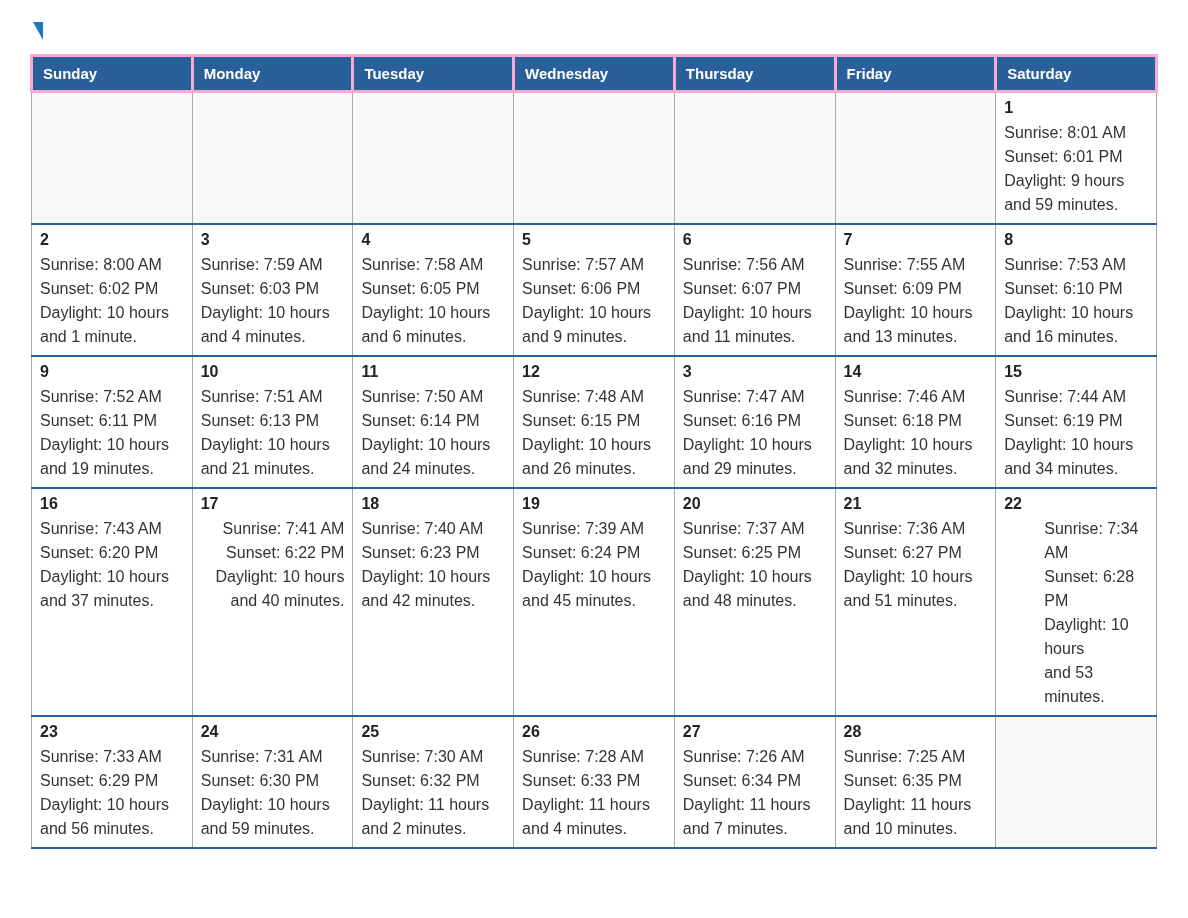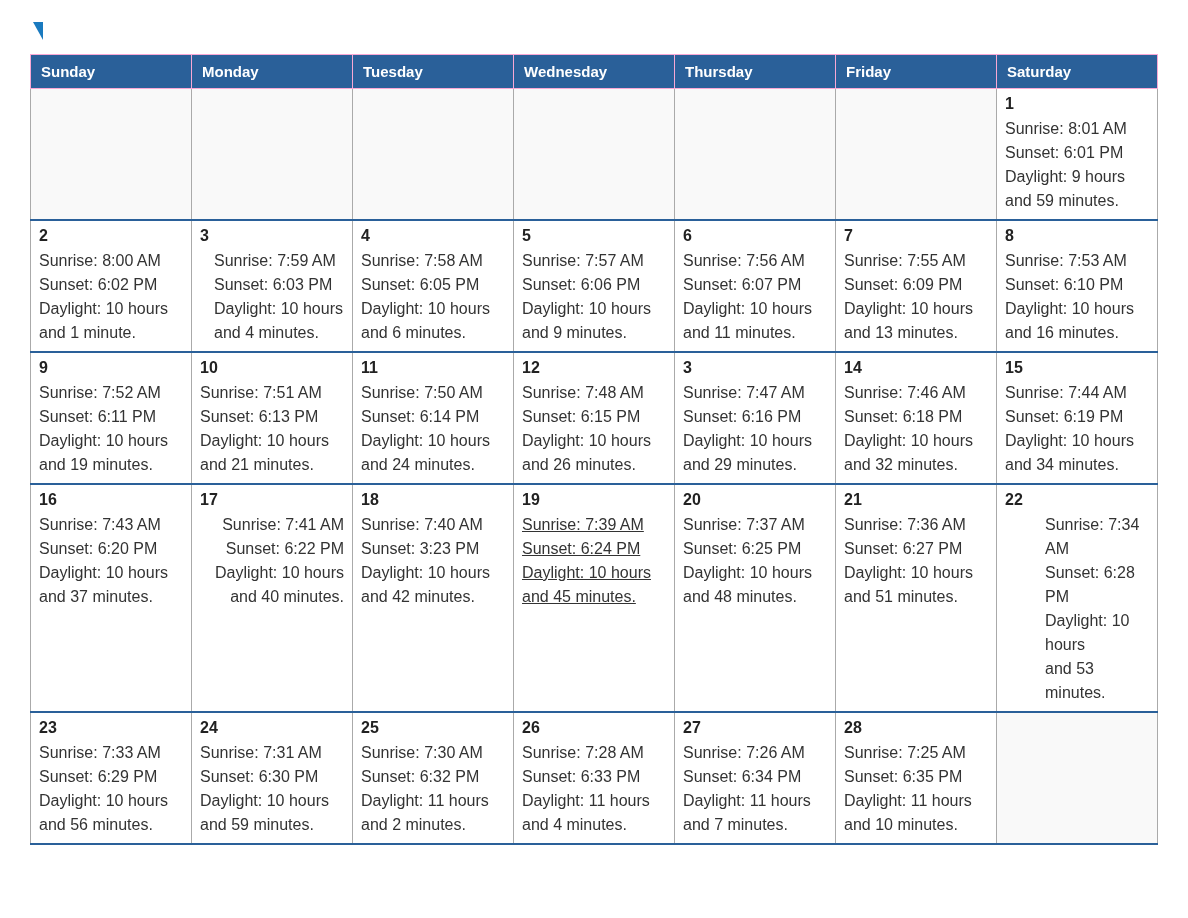--- a/index.html
+++ b/index.html
@@ -64,21 +64,21 @@
       width: 100%;
       border-collapse: collapse;
     }
     .calendar thead tr th {
       background-color: #2a6099;
       color: #fff;
       font-size: 15px;
       font-weight: bold;
       padding: 8px 10px;
       text-align: left;
-      border: 1px solid #f9a8d4;
+      border: 3px solid #f9a8d4;
     }
     .calendar tbody tr td {
       vertical-align: top;
       border: 1px solid #aaa;
       padding: 6px 8px;
       width: calc(100% / 7);
       min-height: 110px;
       font-size: 12.5px;
       color: #333;
       background: #fff;
@@ -150,21 +150,21 @@
       <tr>
         <td>
           <span class="day-number">2</span>
           <div class="day-info" style="white-space: pre-line;">Sunrise: 8:00 AM
 Sunset: 6:02 PM
 Daylight: 10 hours
 and 1 minute.</div>
         </td>
         <td>
           <span class="day-number">3</span>
-          <div class="day-info" style="white-space: pre-line; margin-left: 14px;">Sunrise: 7:59 AM
+          <div class="day-info" style="white-space: pre-line;">Sunrise: 7:59 AM
 Sunset: 6:03 PM
 Daylight: 10 hours
 and 4 minutes.</div>
         </td>
         <td>
           <span class="day-number">4</span>
           <div class="day-info" style="white-space: pre-line;">Sunrise: 7:58 AM
 Sunset: 6:05 PM
 Daylight: 10 hours
 and 6 minutes.</div>
@@ -260,27 +260,27 @@
         <td>
           <span class="day-number">17</span>
           <div class="day-info" style="white-space: pre-line; text-align: right;">Sunrise: 7:41 AM
 Sunset: 6:22 PM
 Daylight: 10 hours
 and 40 minutes.</div>
         </td>
         <td>
           <span class="day-number">18</span>
           <div class="day-info" style="white-space: pre-line;">Sunrise: 7:40 AM
-Sunset: 3:23 PM
+Sunset: 6:23 PM
 Daylight: 10 hours
 and 42 minutes.</div>
         </td>
         <td>
           <span class="day-number">19</span>
-          <div class="day-info" style="white-space: pre-line; text-decoration: underline;">Sunrise: 7:39 AM
+          <div class="day-info" style="white-space: pre-line;">Sunrise: 7:39 AM
 Sunset: 6:24 PM
 Daylight: 10 hours
 and 45 minutes.</div>
         </td>
         <td>
           <span class="day-number">20</span>
           <div class="day-info" style="white-space: pre-line;">Sunrise: 7:37 AM
 Sunset: 6:25 PM
 Daylight: 10 hours
 and 48 minutes.</div>

